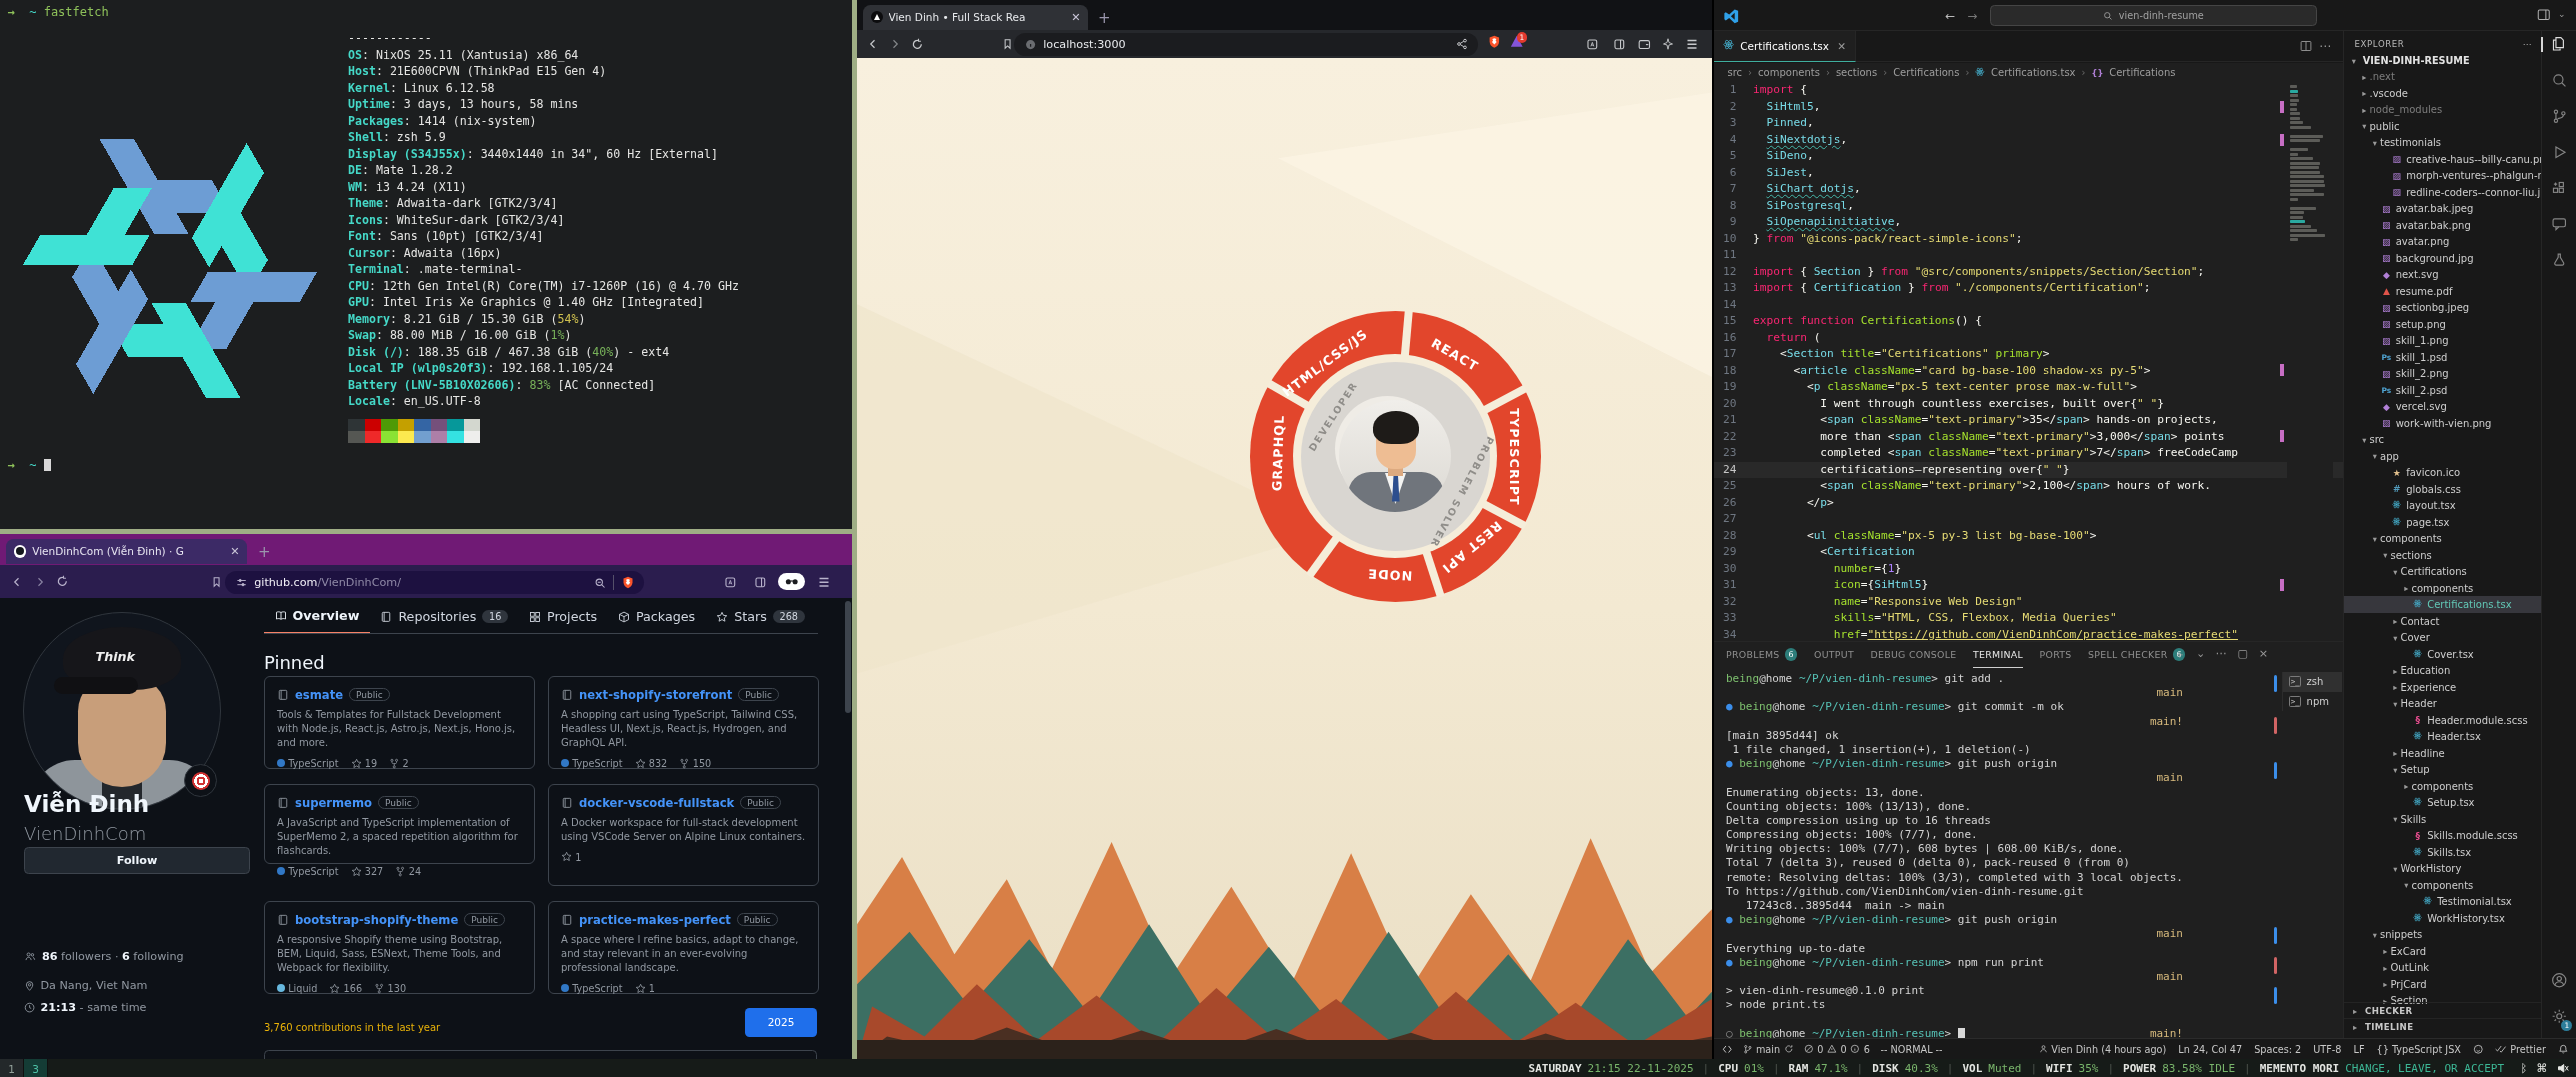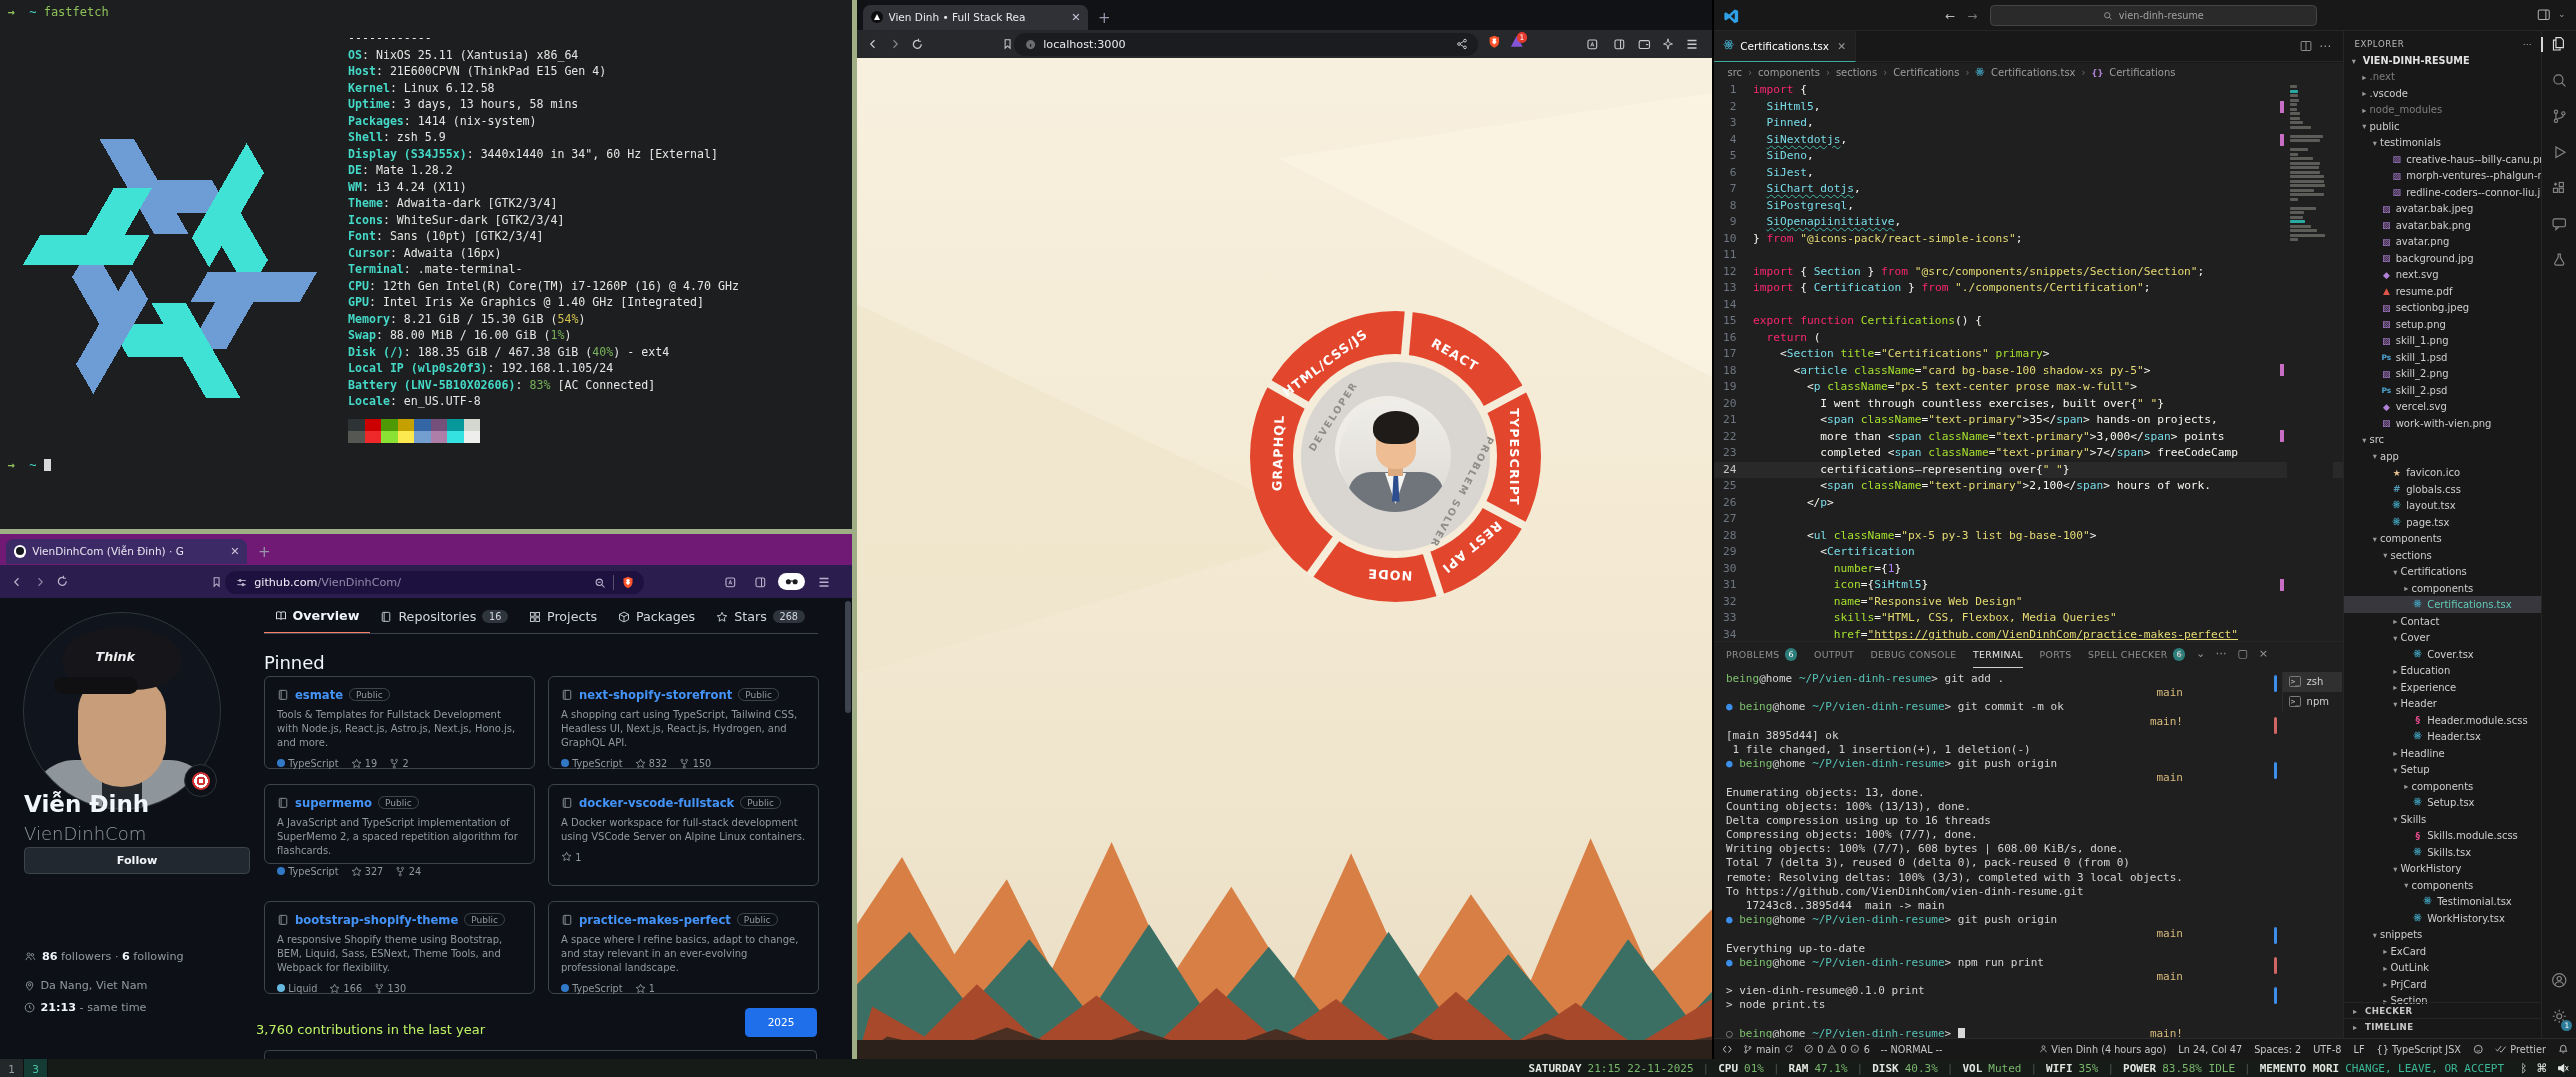--- a/index.html
+++ b/index.html
@@ -70,21 +70,21 @@
   .gh-navitem.active{border-bottom:1.5px solid #f78166;font-weight:600;color:#f0f6fc}
   .gh-count{background:#2f353d;border-radius:9px;padding:0.7px 6.7px;font-size:9.7px;color:#d1d7e0}
   .gh-pinned{position:absolute;left:264px;top:54px;font-size:18px;color:#f0f6fc}
   .repo{position:absolute;width:271px;border:0.7px solid #3d444d;border-radius:6px;background:#0d1117;padding:10.5px 12px}
   .repo .rt{display:flex;align-items:center;gap:6px}
   .repo .rname{color:#4493f8;font-weight:600;font-size:11.6px}
   .repo .rpub{border:0.7px solid #3d444d;border-radius:748px;font-size:9px;color:#9198a1;padding:0.7px 6px}
   .repo .rdesc{margin-top:6px;font-size:10px;line-height:14.2px;color:#9198a1}
   .repo .rstats{margin-top:7.5px;display:flex;align-items:center;gap:12px;font-size:9.7px;color:#9198a1}
   .langdot{display:inline-block;width:8.2px;height:8.2px;border-radius:50%;margin-right:3px;vertical-align:-0.7px}
-  .gh-contrib{position:absolute;left:256px;top:424px;font-size:13px;color:#bef264}
+  .gh-contrib{position:absolute;left:264px;top:424px;font-size:10px;color:#eab308}
   .gh-year{position:absolute;left:745px;top:410px;width:72px;height:28.5px;background:#1f6feb;border-radius:4.5px;color:#fff;font-size:10.5px;display:flex;align-items:center;justify-content:center}
   .contribbox{position:absolute;left:264px;top:452px;width:553px;height:30px;border:0.7px solid #3d444d;border-radius:4.5px}
 
   
   .mid{position:absolute;left:857px;top:0;width:855px;height:1059px;background:#151619;overflow:hidden}
   .mid .tabbar{position:absolute;left:0;top:0;width:100%;height:30px;background:#111215}
   .mid .btab{background:#2f3136;color:#e8eaed;width:225px}
   .mid .toolbar{position:absolute;left:0;top:30px;width:100%;height:28.5px;background:#26282c;display:flex;align-items:center}
   .mid .urlpill{left:157px;top:33px;width:464px;height:22.5px;background:#1b1c1f;color:#e8eaed}
   .midc{position:absolute;left:0;top:58px;width:855px;height:1001px;background:linear-gradient(180deg,#f8f0de 0%,#f3e9d2 55%,#eadfc5 100%);overflow:hidden}

